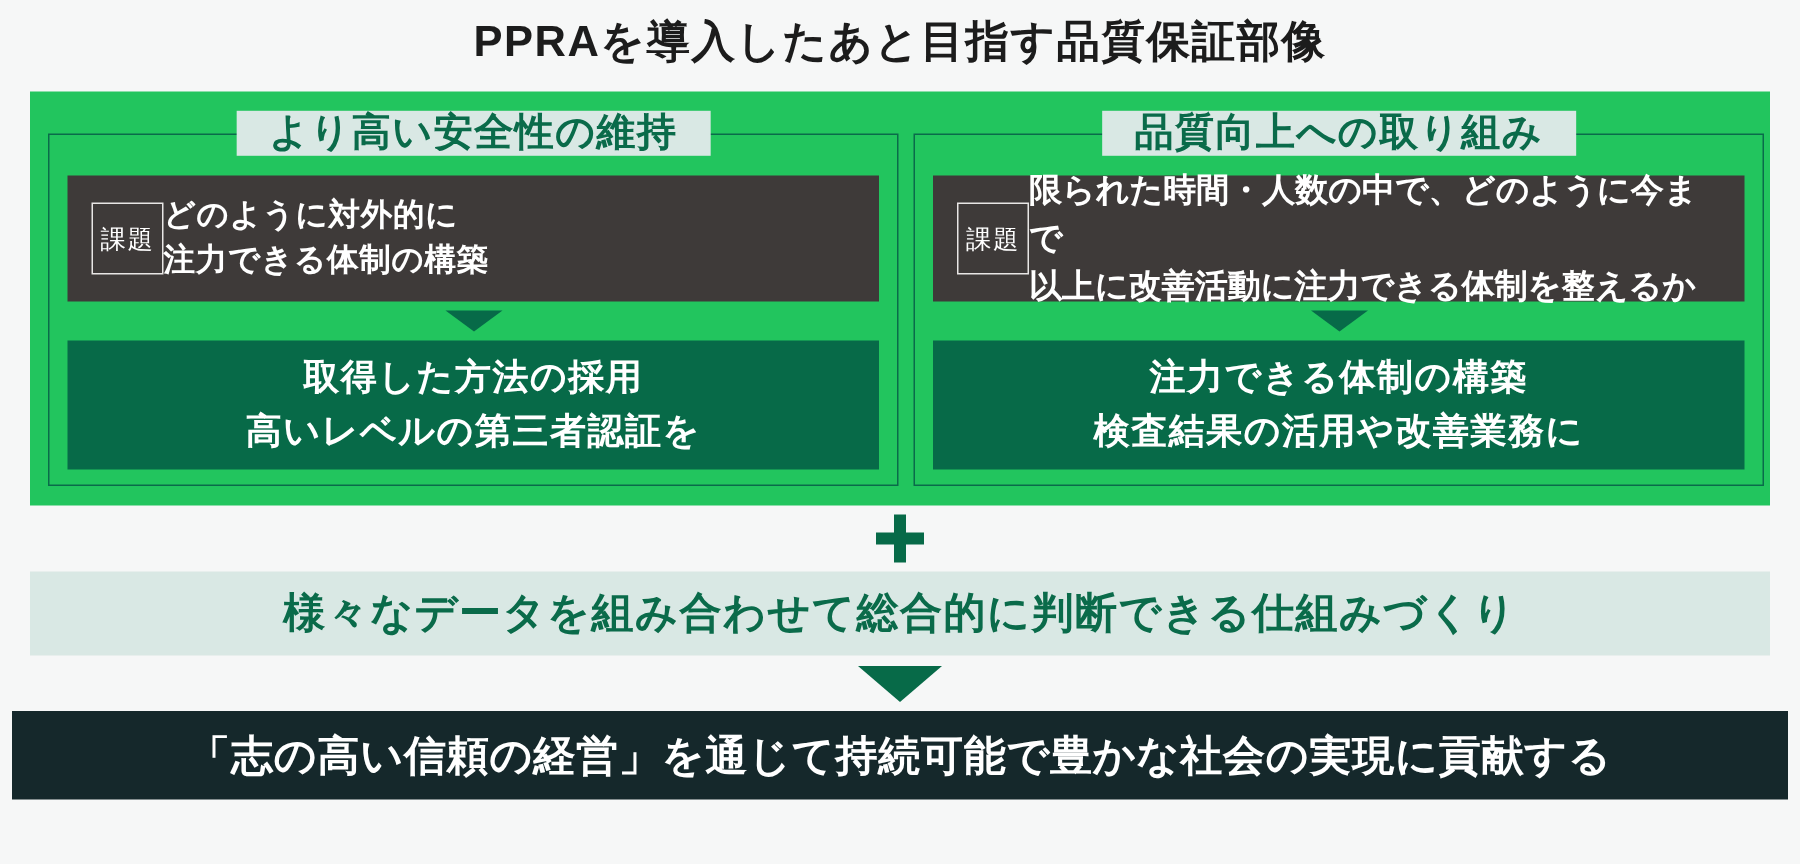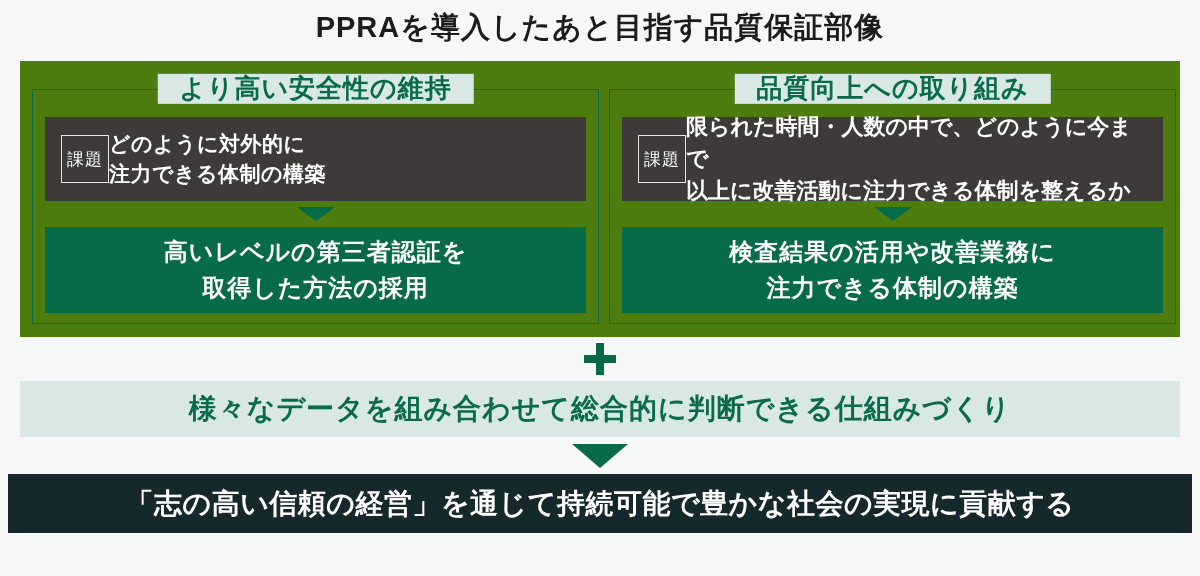--- a/index.html
+++ b/index.html
@@ -12,21 +12,21 @@
   .page-title {
     margin-top: 8px;
     text-align: center;
     font-size: 29px;
     font-weight: bold;
     color: #1c1c1c;
     letter-spacing: 1px;
   }
   .panel {
     margin: 13px 20px 0 20px;
-    background: #4d7c0f;
+    background: #22c55e;
     padding: 28px 4px 13px 12px;
   }
   .columns {
     display: flex;
     gap: 10px;
   }
   .column {
     flex: 1 1 0;
     border: 1px solid #0a6b4a;
     position: relative;
@@ -165,38 +165,38 @@
       <div class="column-header">より高い安全性の維持</div>
       <div class="challenge-box">
         <div class="challenge-label">課題</div>
         <div class="challenge-text">
           <span>どのように対外的に</span><br>
           <span>注力できる体制の構築</span>
         </div>
       </div>
       <div class="small-arrow"></div>
       <div class="solution-box">
+        <span>取得した方法の採用</span>
         <span>高いレベルの第三者認証を</span>
-        <span>取得した方法の採用</span>
       </div>
     </div>
 
     <div class="column">
       <div class="column-header">品質向上への取り組み</div>
       <div class="challenge-box">
         <div class="challenge-label">課題</div>
         <div class="challenge-text compact">
           <span>限られた時間・人数の中で、どのように今まで</span><br>
           <span>以上に改善活動に注力できる体制を整えるか</span>
         </div>
       </div>
       <div class="small-arrow"></div>
       <div class="solution-box">
+        <span>注力できる体制の構築</span>
         <span>検査結果の活用や改善業務に</span>
-        <span>注力できる体制の構築</span>
       </div>
     </div>
 
   </div>
 </div>
 
 <div class="plus-row">
   <div class="plus"></div>
 </div>
 

